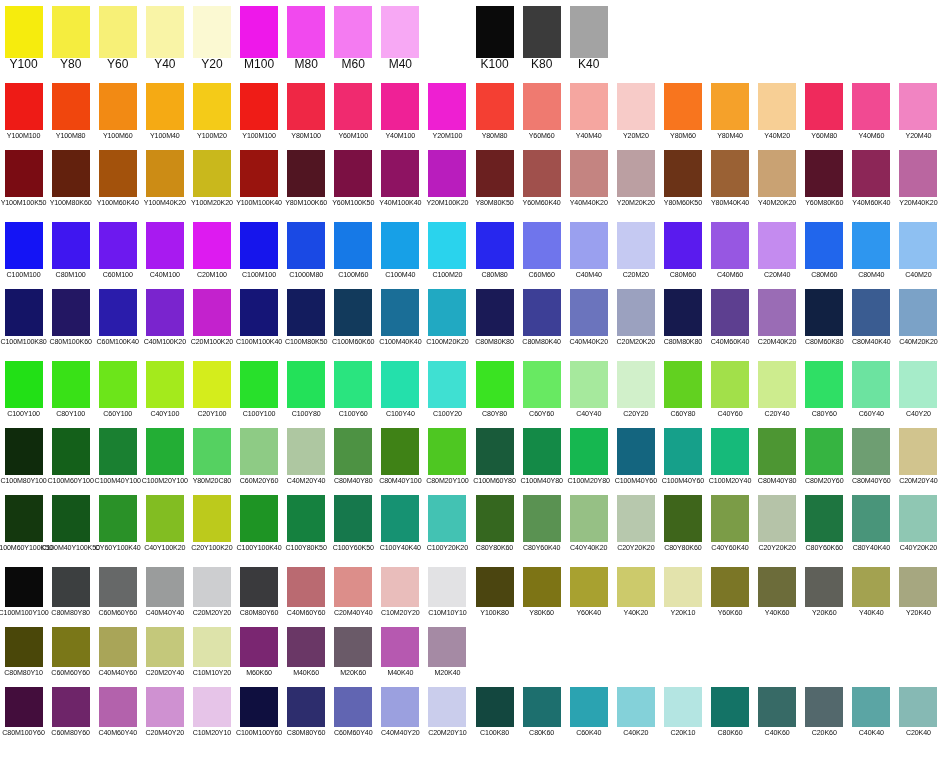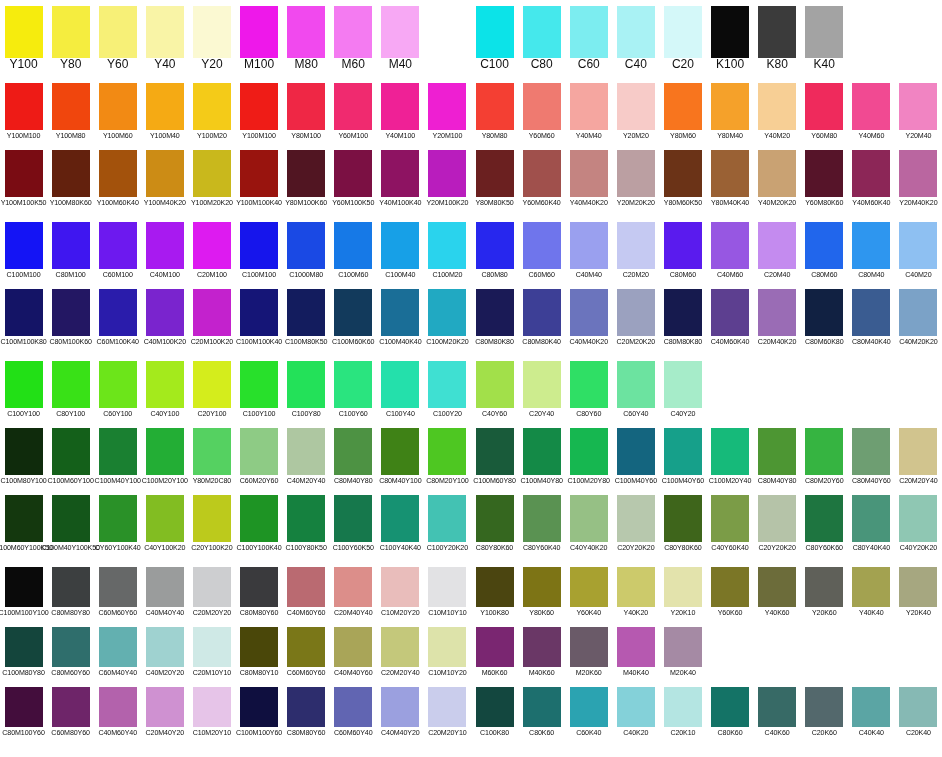--- a/index.html
+++ b/index.html
@@ -108,42 +108,20 @@
               <div class="chip chip-tall" title="M60" style="background: rgb(244, 123, 241);"></div>
               <div class="lbl lbl-big">M60</div>
             </div>
             <div class="cell">
               <div class="chip chip-tall" title="M40" style="background: rgb(247, 168, 244);"></div>
               <div class="lbl lbl-big">M40</div>
             </div>
           </div>
           <div class="swatch-row">
             <div class="cell">
-              <div class="chip chip-tall" title="C100" style="background: rgb(12, 227, 232);"></div>
-              <div class="lbl lbl-big">C100</div>
-            </div>
-            <div class="cell">
-              <div class="chip chip-tall" title="C80" style="background: rgb(69, 232, 236);"></div>
-              <div class="lbl lbl-big">C80</div>
-            </div>
-            <div class="cell">
-              <div class="chip chip-tall" title="C60" style="background: rgb(124, 237, 240);"></div>
-              <div class="lbl lbl-big">C60</div>
-            </div>
-            <div class="cell">
-              <div class="chip chip-tall" title="C40" style="background: rgb(169, 242, 244);"></div>
-              <div class="lbl lbl-big">C40</div>
-            </div>
-            <div class="cell">
-              <div class="chip chip-tall" title="C20" style="background: rgb(212, 248, 249);"></div>
-              <div class="lbl lbl-big">C20</div>
-            </div>
-          </div>
-          <div class="swatch-row">
-            <div class="cell">
               <div class="chip chip-tall" title="K100" style="background: rgb(10, 10, 10);"></div>
               <div class="lbl lbl-big">K100</div>
             </div>
             <div class="cell">
               <div class="chip chip-tall" title="K80" style="background: rgb(59, 59, 59);"></div>
               <div class="lbl lbl-big">K80</div>
             </div>
             <div class="cell">
               <div class="chip chip-tall" title="K40" style="background: rgb(163, 163, 163);"></div>
               <div class="lbl lbl-big">K40</div>
@@ -561,20 +539,42 @@
               <div class="chip" title="C100Y40" style="background: rgb(36, 224, 171);"></div>
               <div class="lbl lbl-mid">C100Y40</div>
             </div>
             <div class="cell">
               <div class="chip" title="C100Y20" style="background: rgb(63, 224, 210);"></div>
               <div class="lbl lbl-mid">C100Y20</div>
             </div>
           </div>
           <div class="swatch-row">
             <div class="cell">
+              <div class="chip" title="C80Y80" style="background: rgb(58, 227, 34);"></div>
+              <div class="lbl lbl-mid">C80Y80</div>
+            </div>
+            <div class="cell">
+              <div class="chip" title="C60Y60" style="background: rgb(104, 233, 98);"></div>
+              <div class="lbl lbl-mid">C60Y60</div>
+            </div>
+            <div class="cell">
+              <div class="chip" title="C40Y40" style="background: rgb(166, 233, 157);"></div>
+              <div class="lbl lbl-mid">C40Y40</div>
+            </div>
+            <div class="cell">
+              <div class="chip" title="C20Y20" style="background: rgb(209, 240, 202);"></div>
+              <div class="lbl lbl-mid">C20Y20</div>
+            </div>
+            <div class="cell">
+              <div class="chip" title="C60Y80" style="background: rgb(98, 209, 32);"></div>
+              <div class="lbl lbl-mid">C60Y80</div>
+            </div>
+          </div>
+          <div class="swatch-row">
+            <div class="cell">
               <div class="chip" title="C40Y60" style="background: rgb(162, 224, 74);"></div>
               <div class="lbl lbl-mid">C40Y60</div>
             </div>
             <div class="cell">
               <div class="chip" title="C20Y40" style="background: rgb(205, 236, 142);"></div>
               <div class="lbl lbl-mid">C20Y40</div>
             </div>
             <div class="cell">
               <div class="chip" title="C80Y60" style="background: rgb(47, 223, 101);"></div>
               <div class="lbl lbl-mid">C80Y60</div>
@@ -859,42 +859,20 @@
               <div class="lbl lbl-mid">Y40K40</div>
             </div>
             <div class="cell">
               <div class="chip chip-short" title="Y20K40" style="background: rgb(166, 167, 128);"></div>
               <div class="lbl lbl-mid">Y20K40</div>
             </div>
           </div>
         </div>
         <div class="band-gap"></div>
         <div class="band">
-          <div class="swatch-row">
-            <div class="cell">
-              <div class="chip chip-short" title="C100M80Y80" style="background: rgb(20, 69, 60);"></div>
-              <div class="lbl lbl-mid">C100M80Y80</div>
-            </div>
-            <div class="cell">
-              <div class="chip chip-short" title="C80M60Y60" style="background: rgb(47, 110, 108);"></div>
-              <div class="lbl lbl-mid">C80M60Y60</div>
-            </div>
-            <div class="cell">
-              <div class="chip chip-short" title="C60M40Y40" style="background: rgb(99, 176, 176);"></div>
-              <div class="lbl lbl-mid">C60M40Y40</div>
-            </div>
-            <div class="cell">
-              <div class="chip chip-short" title="C40M20Y20" style="background: rgb(159, 210, 208);"></div>
-              <div class="lbl lbl-mid">C40M20Y20</div>
-            </div>
-            <div class="cell">
-              <div class="chip chip-short" title="C20M10Y10" style="background: rgb(207, 233, 230);"></div>
-              <div class="lbl lbl-mid">C20M10Y10</div>
-            </div>
-          </div>
           <div class="swatch-row">
             <div class="cell">
               <div class="chip chip-short" title="C80M80Y10" style="background: rgb(74, 71, 9);"></div>
               <div class="lbl lbl-mid">C80M80Y10</div>
             </div>
             <div class="cell">
               <div class="chip chip-short" title="C60M60Y60" style="background: rgb(122, 119, 24);"></div>
               <div class="lbl lbl-mid">C60M60Y60</div>
             </div>
             <div class="cell">

